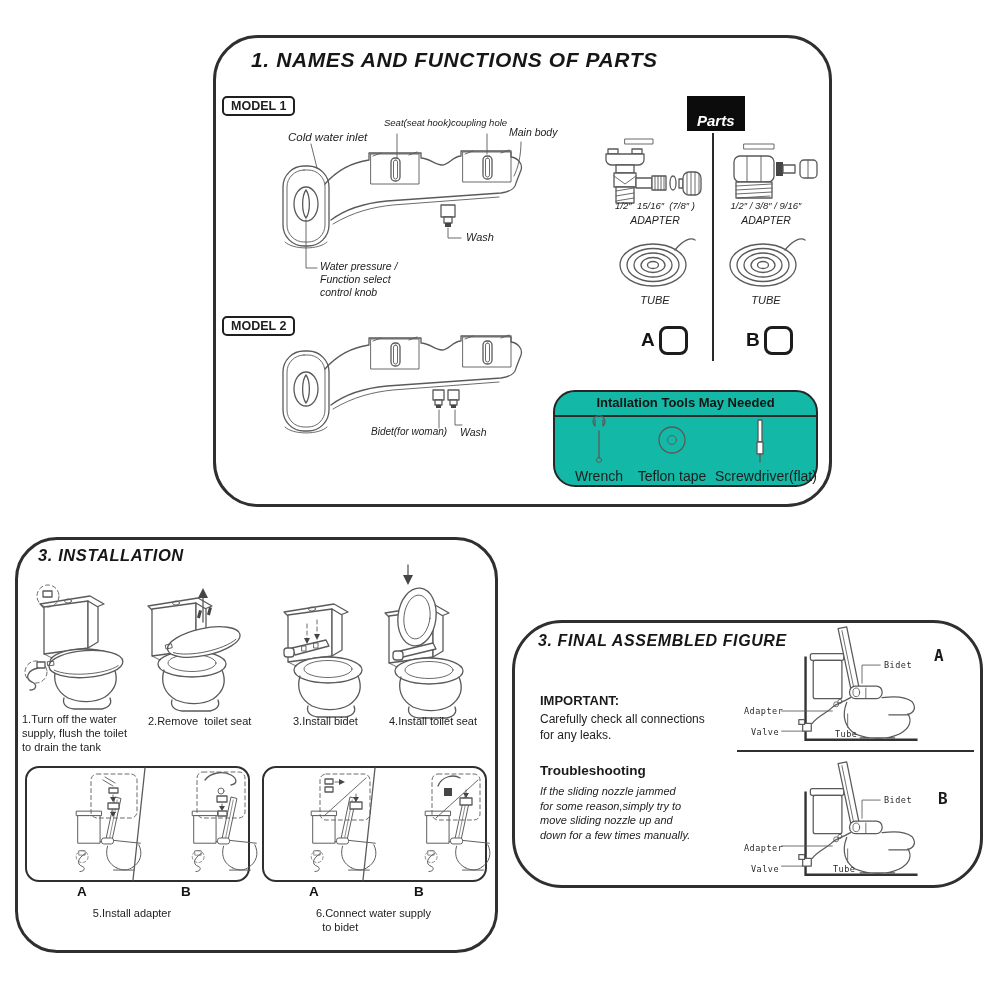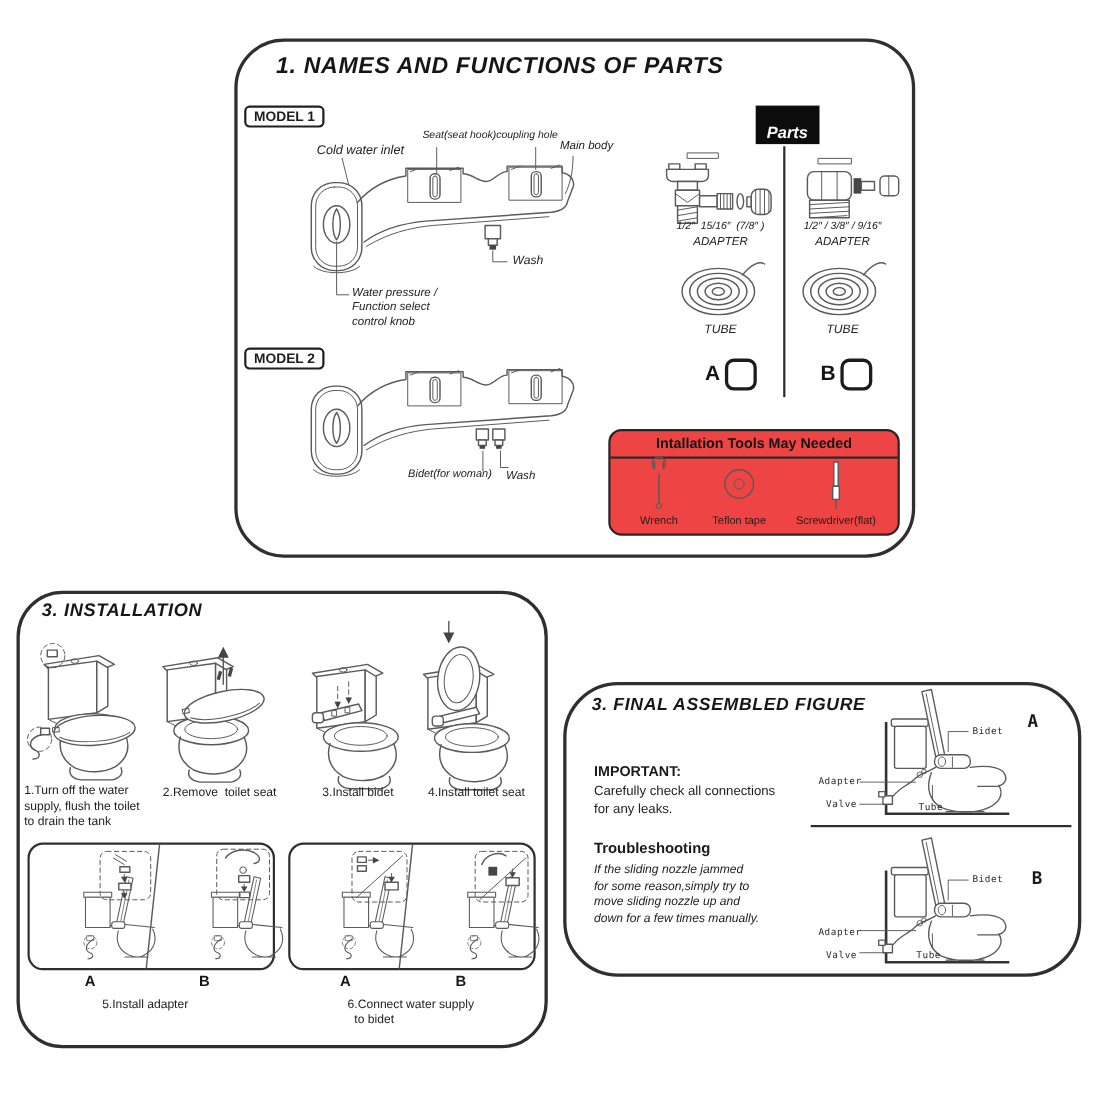--- a/index.html
+++ b/index.html
@@ -19,25 +19,25 @@
   .letter { position:absolute; font-weight:bold; color:#141414; }
   .checkbox { position:absolute; width:23px; height:23px; border:3px solid #1c1c1c;
               border-radius:8px; background:#fff; }
   .figlab { position:absolute; font-family:"DejaVu Sans Mono",monospace; font-size:8.5px;
             color:#2b2b2b; white-space:nowrap; letter-spacing:0.5px; }
   .figletter { position:absolute; font-family:"DejaVu Sans Mono",monospace; font-weight:bold;
                font-size:16px; color:#1a1a1a; }
   .center { text-align:center; }
   .divider-v { position:absolute; width:2px; background:#2a2a2a; }
   .divider-h { position:absolute; height:2px; background:#2f2f2f; }
-  .tools { position:absolute; border:2.5px solid #262626; border-radius:12px; background:#ef4444; box-sizing:border-box; }
+  .tools { position:absolute; border:2.5px solid #262626; border-radius:22px; background:#14b8a6; box-sizing:border-box; }
   .tools-title { position:absolute; left:0; right:0; top:3px; text-align:center;
                  font-weight:bold; font-size:13px; color:#141414; }
   .tools-rule { position:absolute; left:0; right:0; top:23px; height:2px; background:#2a2a2a; }
-  .tool-label { position:absolute; font-size:10px; color:#1d1d1d; text-align:center; }
+  .tool-label { position:absolute; font-size:14px; color:#1d1d1d; text-align:center; }
   svg.draw { position:absolute; overflow:visible; }
   .ln  { fill:none; stroke:#5a5a5a; stroke-width:1.3; stroke-linecap:round; stroke-linejoin:round; }
   .lnt { fill:none; stroke:#5a5a5a; stroke-width:0.9; stroke-linecap:round; stroke-linejoin:round; }
   .lnf { fill:#ffffff; stroke:#5a5a5a; stroke-width:1.3; stroke-linejoin:round; }
   .dash { stroke-dasharray:4 3; }
   .thk { fill:none; stroke:#333; stroke-width:2.5; }
   .dk  { fill:#454545; stroke:none; }
 </style>
 </head>
 <body>

